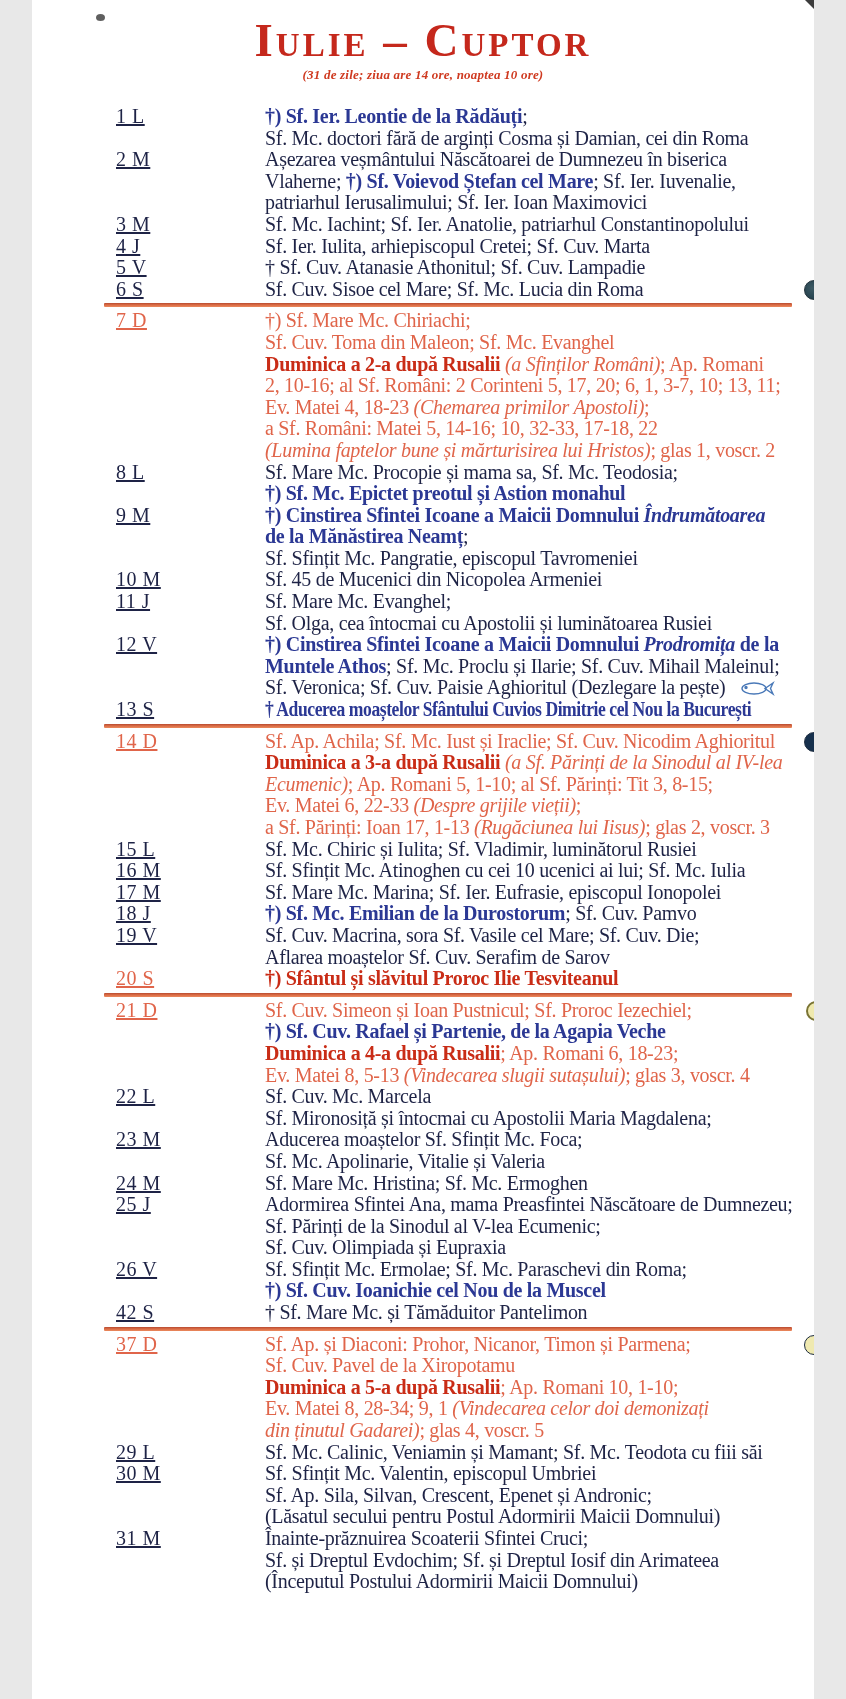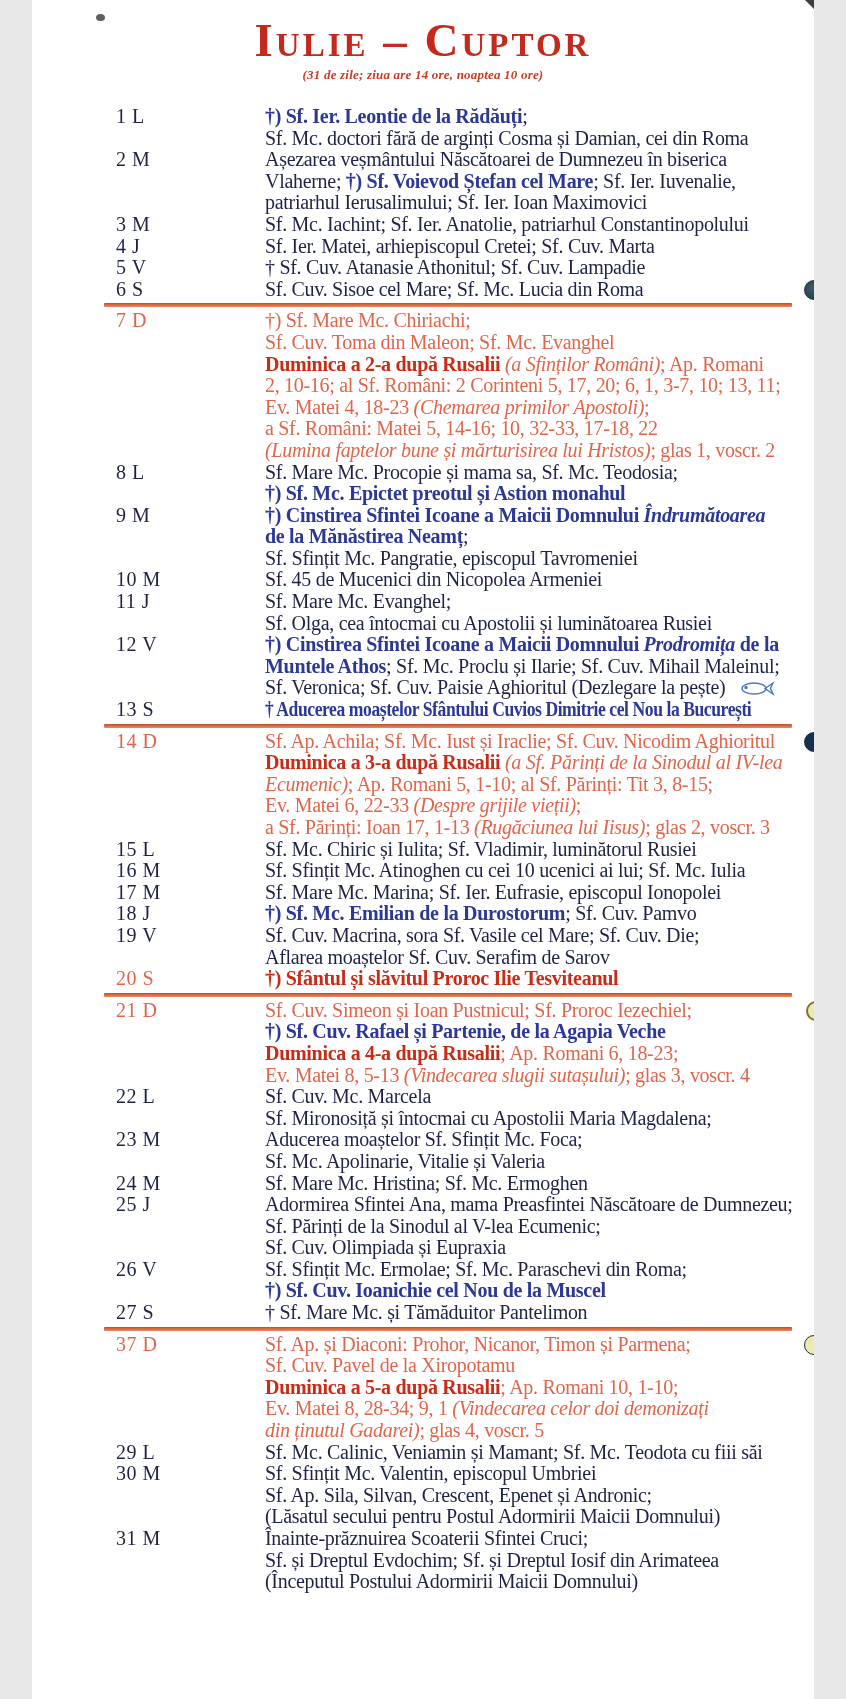--- a/index.html
+++ b/index.html
@@ -35,20 +35,21 @@
     left:84px; top:106px;
     width:700px;
   }
   .row { display:flex; position:relative; }
   .day {
     flex:0 0 149px;
     font-size:20px;
     letter-spacing:0.5px;
     line-height:21.6px;
     color:#1e2346;
+    text-decoration:underline;
   }
   .row.sunday .day, .row.redday .day { color:#e0654a; }
   .content { flex:1; min-width:0; }
   .line {
     font-size:20px;
     line-height:21.6px;
     white-space:nowrap;
     letter-spacing:-0.3px;
   }
   
@@ -114,21 +115,21 @@
       </div>
       <div class="row">
         <div class="day">3 M</div>
         <div class="content">
           <div class="line"><span class="t-p">Sf. Mc. Iachint; Sf. Ier. Anatolie, patriarhul Constantinopolului</span></div>
         </div>
       </div>
       <div class="row">
         <div class="day">4 J</div>
         <div class="content">
-          <div class="line"><span class="t-p">Sf. Ier. Matei, arhiepiscopul Cretei; Sf. Cuv. Marta</span></div>
+          <div class="line"><span class="t-p">Sf. Ier. Iulita, arhiepiscopul Cretei; Sf. Cuv. Marta</span></div>
         </div>
       </div>
       <div class="row">
         <div class="day">5 V</div>
         <div class="content">
           <div class="line"><span class="t-p">† Sf. Cuv. Atanasie Athonitul; Sf. Cuv. Lampadie</span></div>
         </div>
       </div>
       <div class="row">
         <div class="day">6 S</div>
@@ -287,21 +288,21 @@
         </div>
       </div>
       <div class="row">
         <div class="day">26 V</div>
         <div class="content">
           <div class="line"><span class="t-p">Sf. Sfințit Mc. Ermolae; Sf. Mc. Paraschevi din Roma;</span></div>
           <div class="line"><span class="t-b">†) Sf. Cuv. Ioanichie cel Nou de la Muscel</span></div>
         </div>
       </div>
       <div class="row">
-        <div class="day">27 S</div>
+        <div class="day">42 S</div>
         <div class="content">
           <div class="line"><span class="t-p">† Sf. Mare Mc. și Tămăduitor Pantelimon</span></div>
         </div>
       </div>
       <div class="rule"></div>
       <div class="row sunday">
         <div class="day">37 D</div>
         <div class="content">
           <div class="line"><span class="t-r">Sf. Ap. și Diaconi: Prohor, Nicanor, Timon și Parmena;</span></div>
           <div class="line"><span class="t-r">Sf. Cuv. Pavel de la Xiropotamu</span></div>

